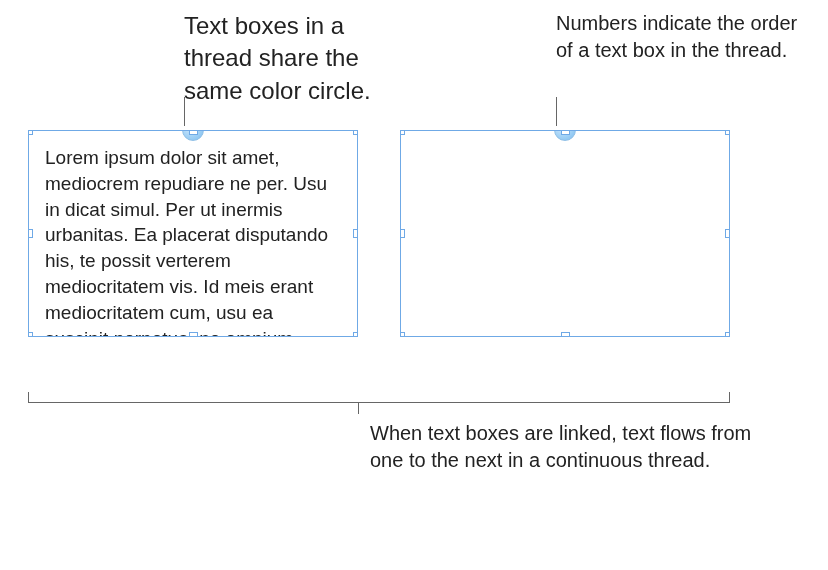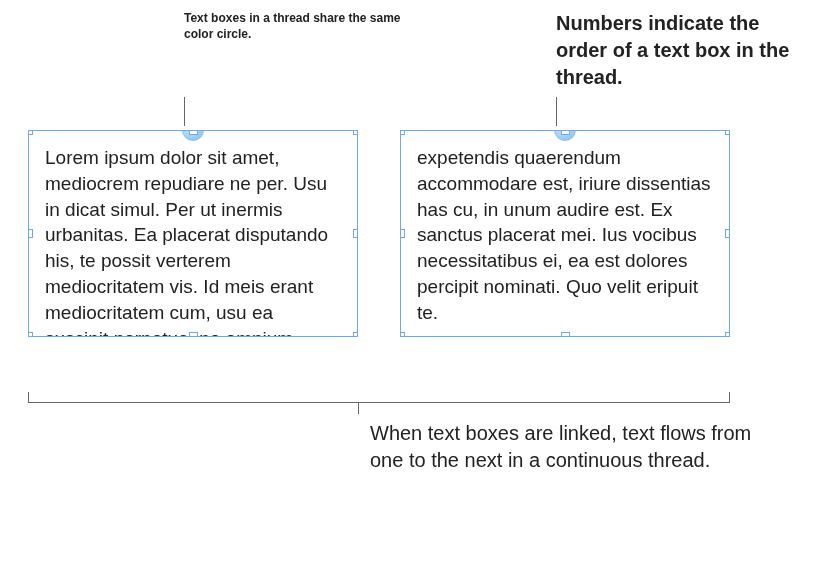--- a/index.html
+++ b/index.html
@@ -10,34 +10,32 @@
     font-family: -apple-system, "Helvetica Neue", Helvetica, Arial, sans-serif;
     position: relative;
     overflow: hidden;
   }
 
   .callout-top-left {
     position: absolute;
     left: 184px;
     top: 10px;
     width: 230px;
-    font-size: 12px;
+    font-size: 24px;
     line-height: 1.35;
     color: #222;
-    font-weight: bold;
   }
   .callout-top-right {
     position: absolute;
     left: 556px;
     top: 10px;
     width: 260px;
     font-size: 20px;
     line-height: 1.35;
     color: #222;
-    font-weight: bold;
   }
   .callout-bottom {
     position: absolute;
     left: 358px;
     top: 420px;
     width: 410px;
     font-size: 20px;
     line-height: 1.35;
     color: #222;
     margin-left: 12px;
@@ -152,21 +150,20 @@
   <div class="handle h-tr"></div>
   <div class="handle h-ml"></div>
   <div class="handle h-mr"></div>
   <div class="handle h-bl"></div>
   <div class="handle h-bm"></div>
   <div class="handle h-br"></div>
 </div>
 
 <div id="tb2" class="textbox">
   <div class="badge">2</div>
-  <span>expetendis quaerendum accommodare est, iriure dissentias has cu, in unum audire est. Ex sanctus placerat mei. Ius vocibus necessitatibus ei, ea est dolores percipit nominati. Quo velit eripuit te.</span>
   <div class="handle h-tl"></div>
   <div class="handle h-tm"></div>
   <div class="handle h-tr"></div>
   <div class="handle h-ml"></div>
   <div class="handle h-mr"></div>
   <div class="handle h-bl"></div>
   <div class="handle h-bm"></div>
   <div class="handle h-br"></div>
 </div>
 

